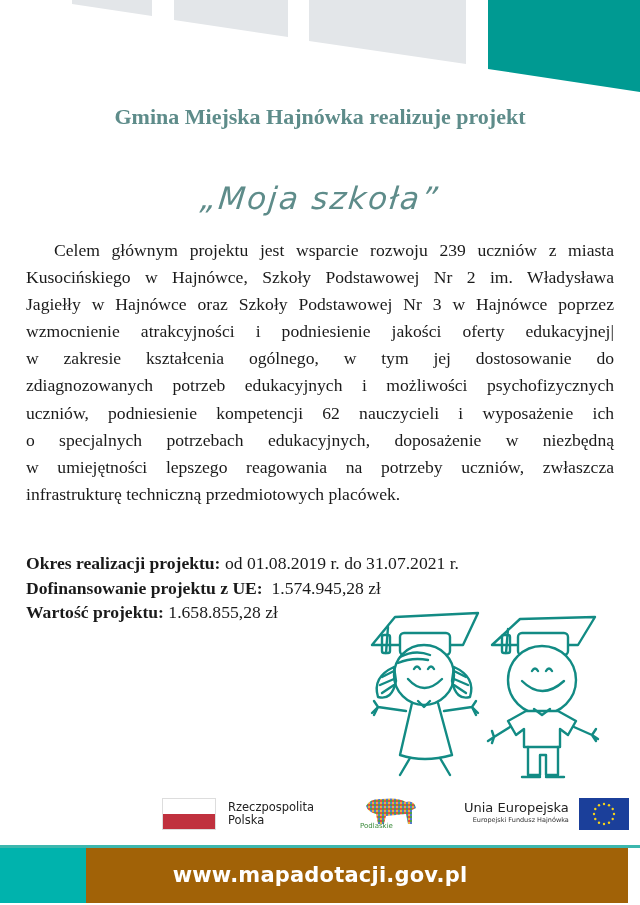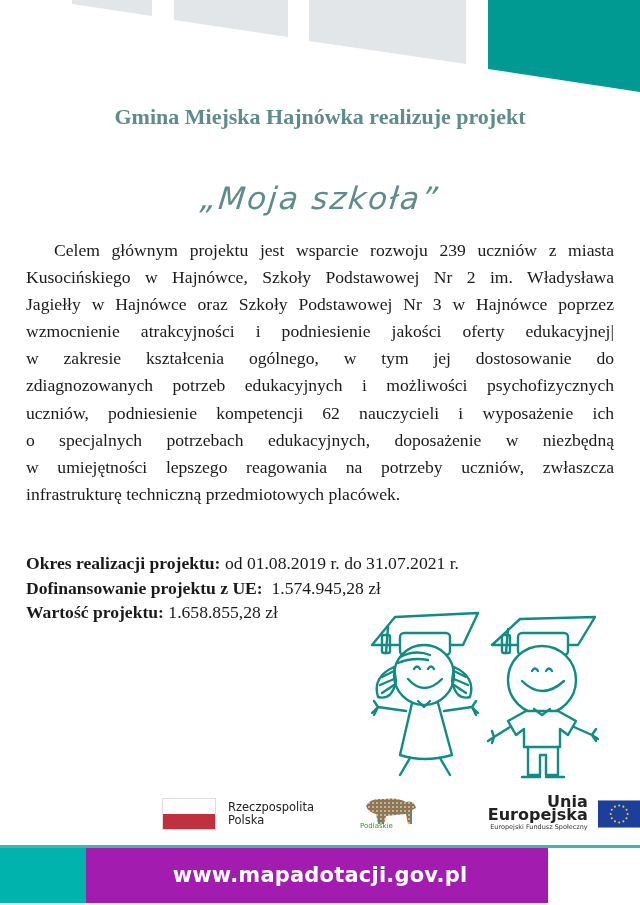--- a/index.html
+++ b/index.html
@@ -30,21 +30,21 @@
     .details b { font-weight: bold; }
 
     .kids { position: absolute; left: 360px; top: 605px; width: 250px; height: 175px; }
 
     .logos { position: absolute; left: 0; top: 788px; width: 640px; height: 52px; }
     .logo { position: absolute; display: flex; align-items: center; }
     .logo-text { font-family: "DejaVu Sans", sans-serif; color: #333; }
 
     .footer-line { position: absolute; left: 0; top: 845px; width: 640px; height: 3px; background: #3cb7ae; }
     .footer {
-      position: absolute; left: 0; top: 848px; width: 548px; height: 55px; background: #a21caf;
+      position: absolute; left: 0; top: 848px; width: 628px; height: 55px; background: #a16207;
     }
     .footer .accent { position: absolute; left: 0; top: 0; width: 86px; height: 55px; background: #00b3ad; }
     .footer .url {
       position: absolute; left: 0; top: 0; width: 640px; height: 55px; text-align: center;
       line-height: 55px; color: #ffffff; font-family: "DejaVu Sans", sans-serif;
       font-weight: bold; font-size: 21px; letter-spacing: 0.2px;
     }
   </style>
 </head>
 <body>
@@ -149,22 +149,22 @@
             <rect x="2" y="2" width="2" height="2" fill="#5577cc"></rect>
         </pattern>
       </defs>
       <path d="M6 10 Q10 2 22 3 Q38 1 46 6 Q54 4 56 12 L52 14 L52 28 L48 28 L46 18 L26 20 L24 28 L18 28 L16 18 Q8 16 6 10 Z" fill="url(#mosaic)"></path>
     </svg>
     <div class="logo-text" style="font-size:7px;color:#3a8a3a;margin-top:-4px;">Podlaskie</div>
   </div>
 
   <div class="logo" style="left:464px;top:10px;height:32px;">
     <div style="text-align:right;line-height:13px;">
-      <div class="logo-text" style="font-size:16px;font-weight:bold;color:#222;">Unia Europejska</div>
-      <div class="logo-text" style="font-size:6.5px;color:#333;">Europejski Fundusz Społeczny</div>
+      <div class="logo-text" style="font-size:13px;font-weight:normal;color:#222;">Unia Europejska</div>
+      <div class="logo-text" style="font-size:6.5px;color:#333;">Europejski Fundusz Hajnówka</div>
     </div>
     <svg width="50" height="32" viewBox="0 0 50 32" style="margin-left:10px;">
       <rect width="50" height="32" fill="#1b3f9a"></rect>
       <g fill="#f6d21a">
         <circle cx="25" cy="6" r="1.2"></circle>
           <circle cx="30" cy="7.3" r="1.2"></circle>
           <circle cx="33.7" cy="11" r="1.2"></circle>
         <circle cx="35" cy="16" r="1.2"></circle>
           <circle cx="33.7" cy="21" r="1.2"></circle>
           <circle cx="30" cy="24.7" r="1.2"></circle>

